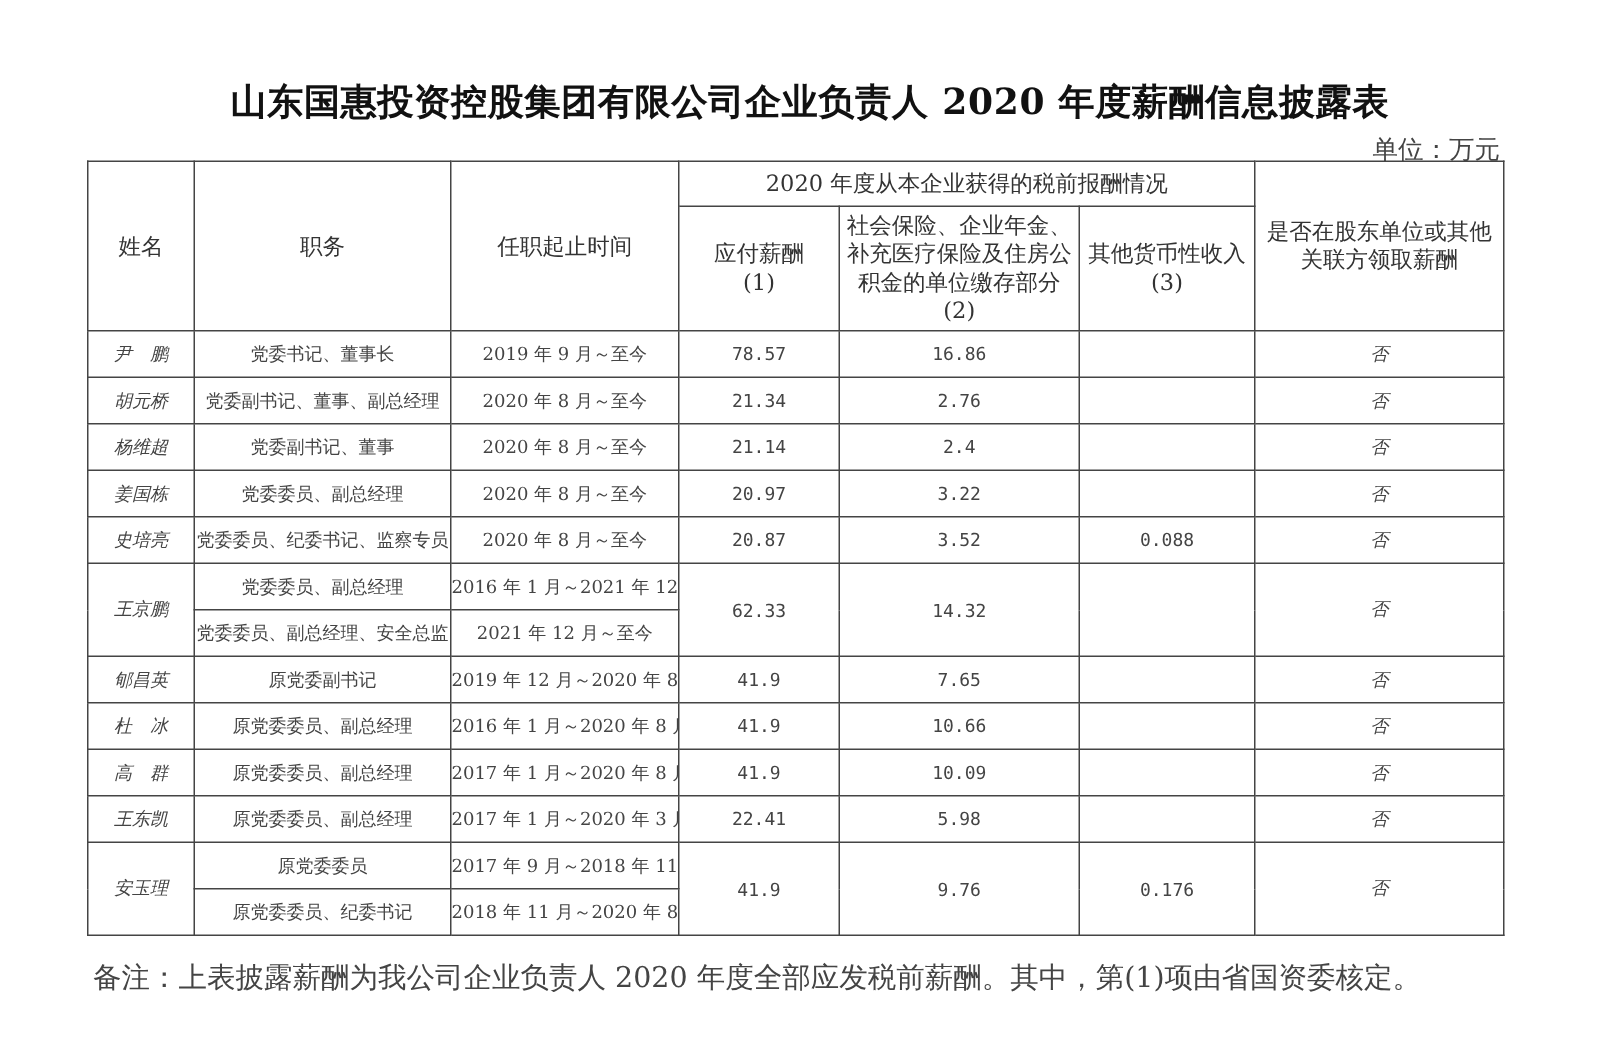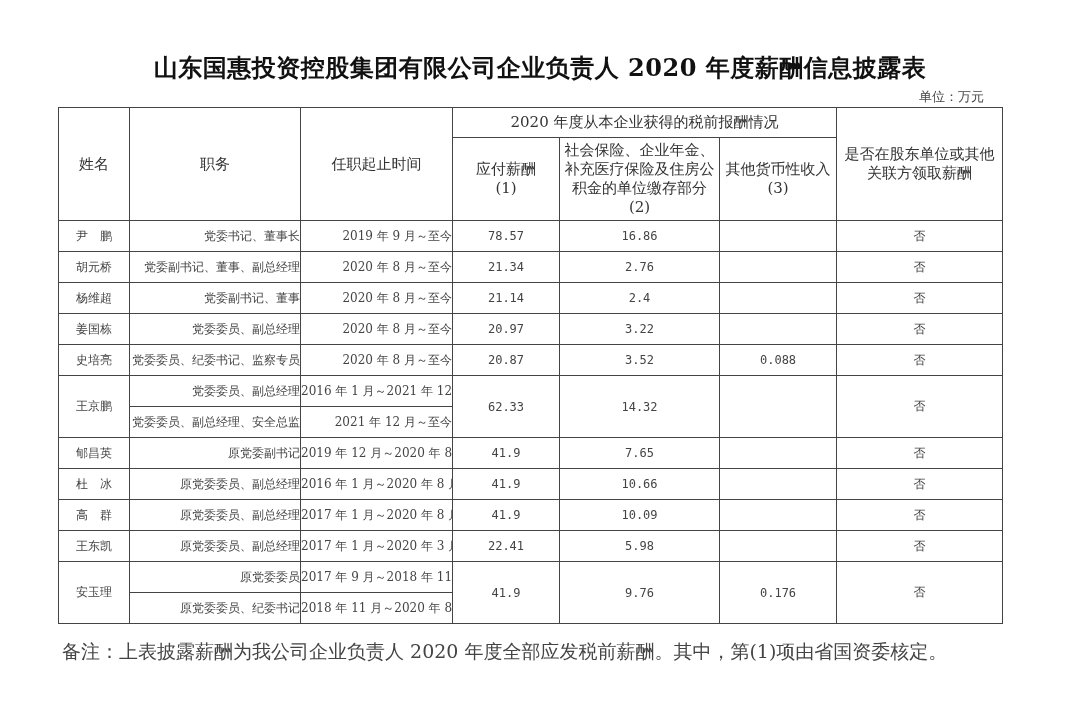--- a/index.html
+++ b/index.html
@@ -1,28 +1,28 @@
 <!DOCTYPE html>
 <html><head>
 <meta charset="utf-8">
 <style>
   html, body { margin: 0; padding: 0; background: #ffffff; }
   body { width: 1080px; height: 702px; position: relative; overflow: hidden;
          font-family: "DejaVu Serif", "Liberation Serif", serif; color: #333; }
   .title { position: absolute; left: 0; top: 52px; width: 1080px; text-align: center;
            font-size: 24px; font-weight: bold; color: #111; letter-spacing: 0.5px;
            font-family: "DejaVu Serif", serif; }
-  .unit { position: absolute; right: 96px; top: 88px; font-size: 13px; color: #444; font-family: Liberation Mono, monospace; }
+  .unit { position: absolute; right: 80px; top: 88px; font-size: 17px; color: #444; font-family: Liberation Mono, monospace; }
   table.t { position: absolute; left: 58px; top: 107px; border-collapse: collapse;
             table-layout: fixed; width: 944px; }
   table.t td, table.t th { border: 1.5px solid #444; padding: 0; font-weight: normal;
             font-size: 12px; color: #444; vertical-align: middle; overflow: hidden; white-space: nowrap; }
   table.t th { font-size: 15px; text-align: center; line-height: 19px; white-space: normal; color: #333; }
-  td.c { text-align: center; }
-  td.l { text-align: right; padding-left: 1px; }
+  td.c { text-align: center; font-style: italic; }
+  td.l { text-align: center; padding-left: 1px; }
   td.num { text-align: center; font-family: "DejaVu Sans Mono", "Liberation Mono", monospace; font-size: 12px; margin-top: 27px; }
   tr.hdr1 th { height: 29px; }
   tr.hdr2 th { height: 82px; }
   tr.r td { height: 30px; }
   .note { position: absolute; left: 62px; top: 639px; font-size: 19px; color: #444; }
 </style>
 </head>
 <body>
 
 <div class="title">山东国惠投资控股集团有限公司企业负责人 2020 年度薪酬信息披露表</div>

